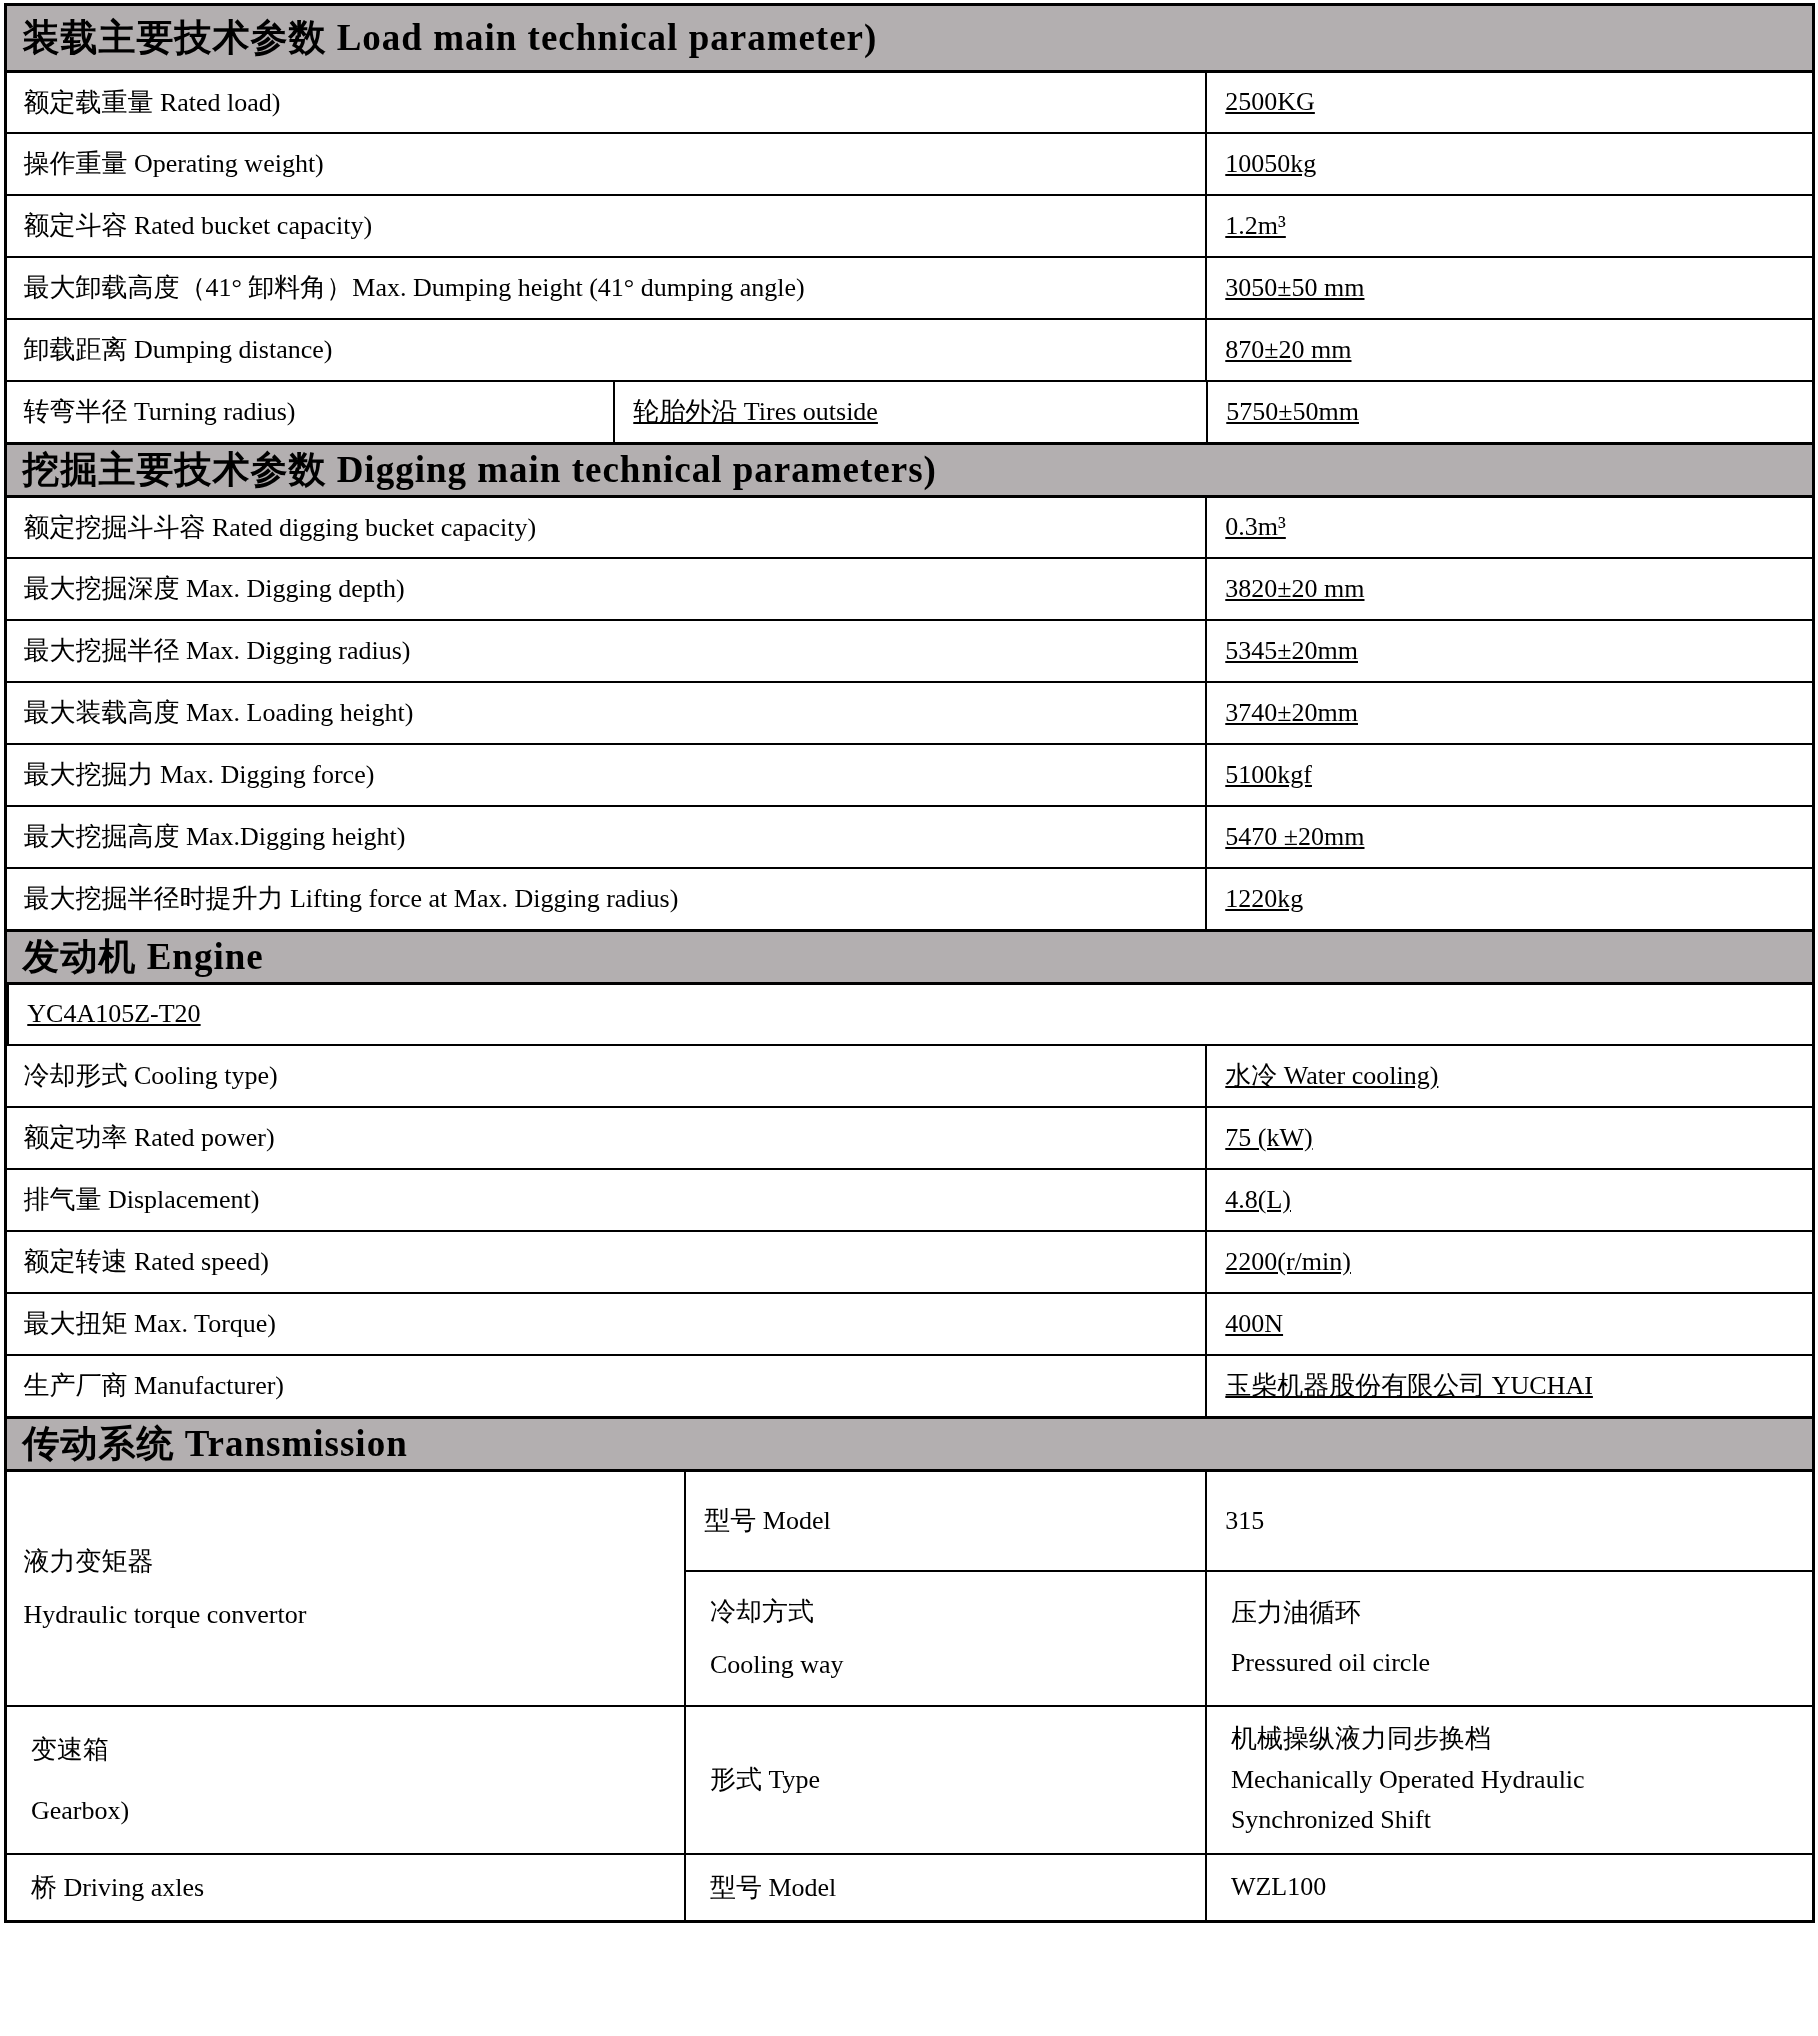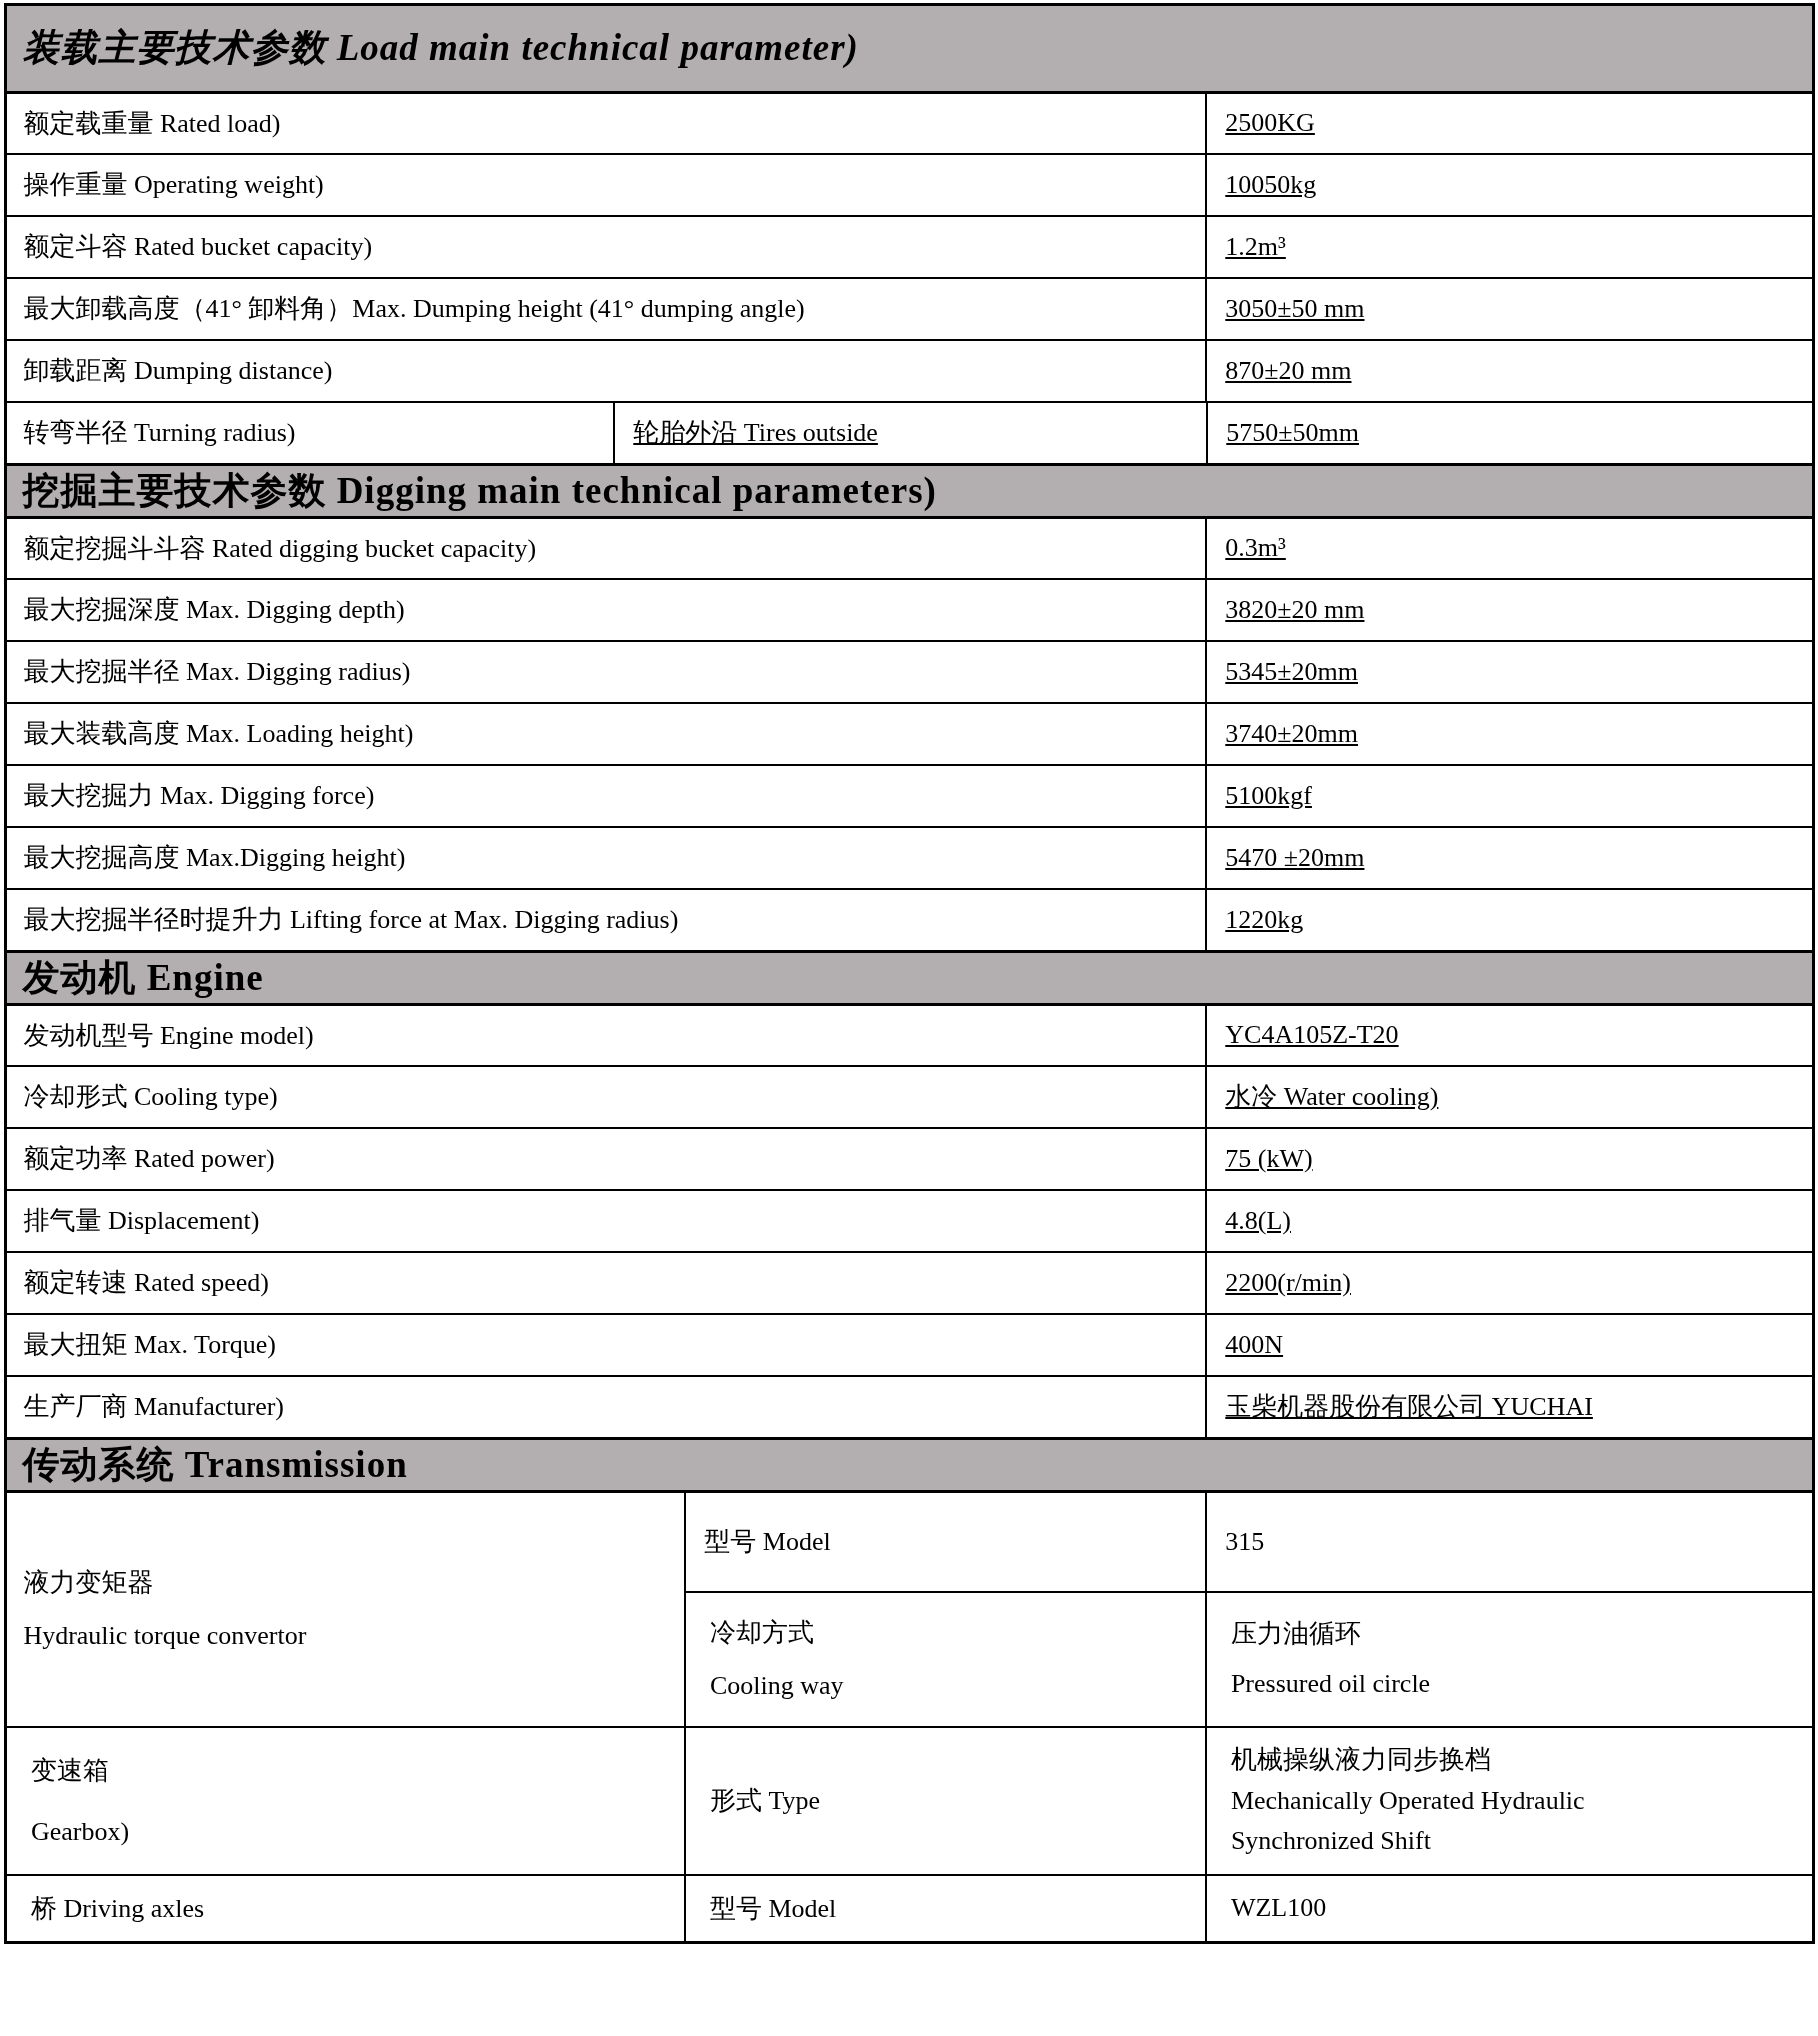--- a/index.html
+++ b/index.html
@@ -26,22 +26,21 @@
     display: flex;
     align-items: center;
     padding-left: 15.5px;
     font-size: 37px;
     font-weight: bold;
     letter-spacing: 1px;
     border-top: 3.9px solid #000000;
   }
   .sec-header.first {
     border-top: none;
-    height: 85px;
-    font-style: italic;
+    height: 64px;
   }
   
   .row {
     box-sizing: border-box;
     display: grid;
     grid-template-columns: 1198px 1fr;
     height: 62px;
     border-top: 2.9px solid #000000;
   }
   .row.bt4 { border-top-width: 3.9px; }
@@ -141,21 +140,20 @@
     <div class="cell val">5470 ±20mm</div>
   </div>
   <div class="row">
     <div class="cell lab">最大挖掘半径时提升力 Lifting force at Max. Digging radius)</div>
     <div class="cell val">1220kg</div>
   </div>
 
   <div class="sec-header">发动机 Engine</div>
 
   <div class="row bt4">
-    <div class="cell lab">发动机型号 Engine model)</div>
     <div class="cell val">YC4A105Z-T20</div>
   </div>
   <div class="row">
     <div class="cell lab">冷却形式 Cooling type)</div>
     <div class="cell val">水冷 Water cooling)</div>
   </div>
   <div class="row">
     <div class="cell lab">额定功率 Rated power)</div>
     <div class="cell val">75 (kW)</div>
   </div>

